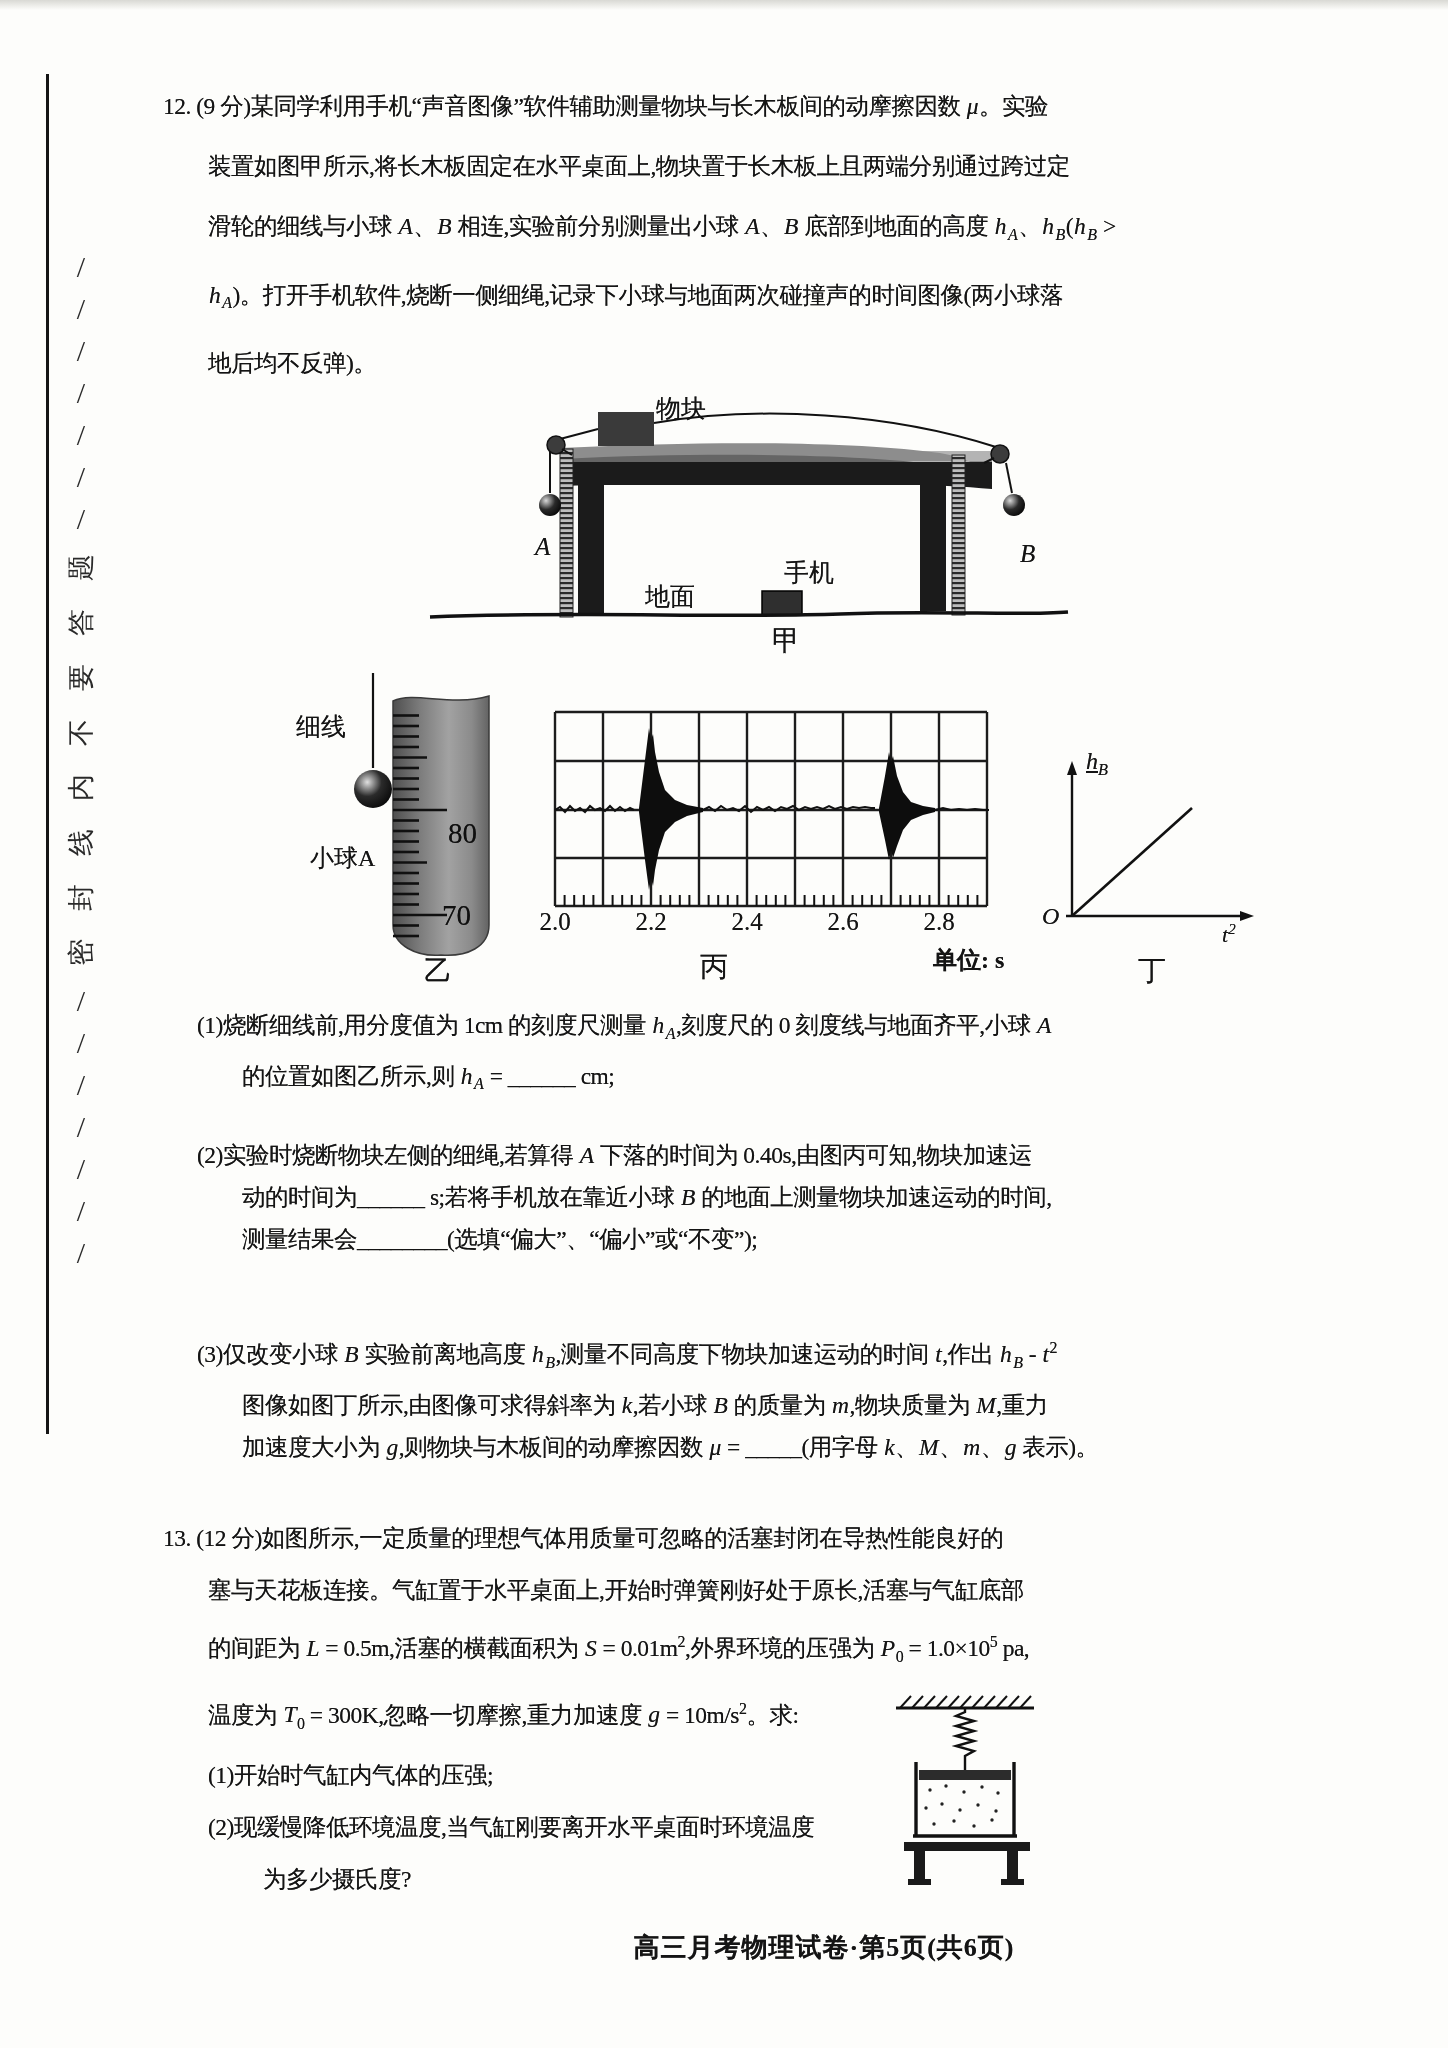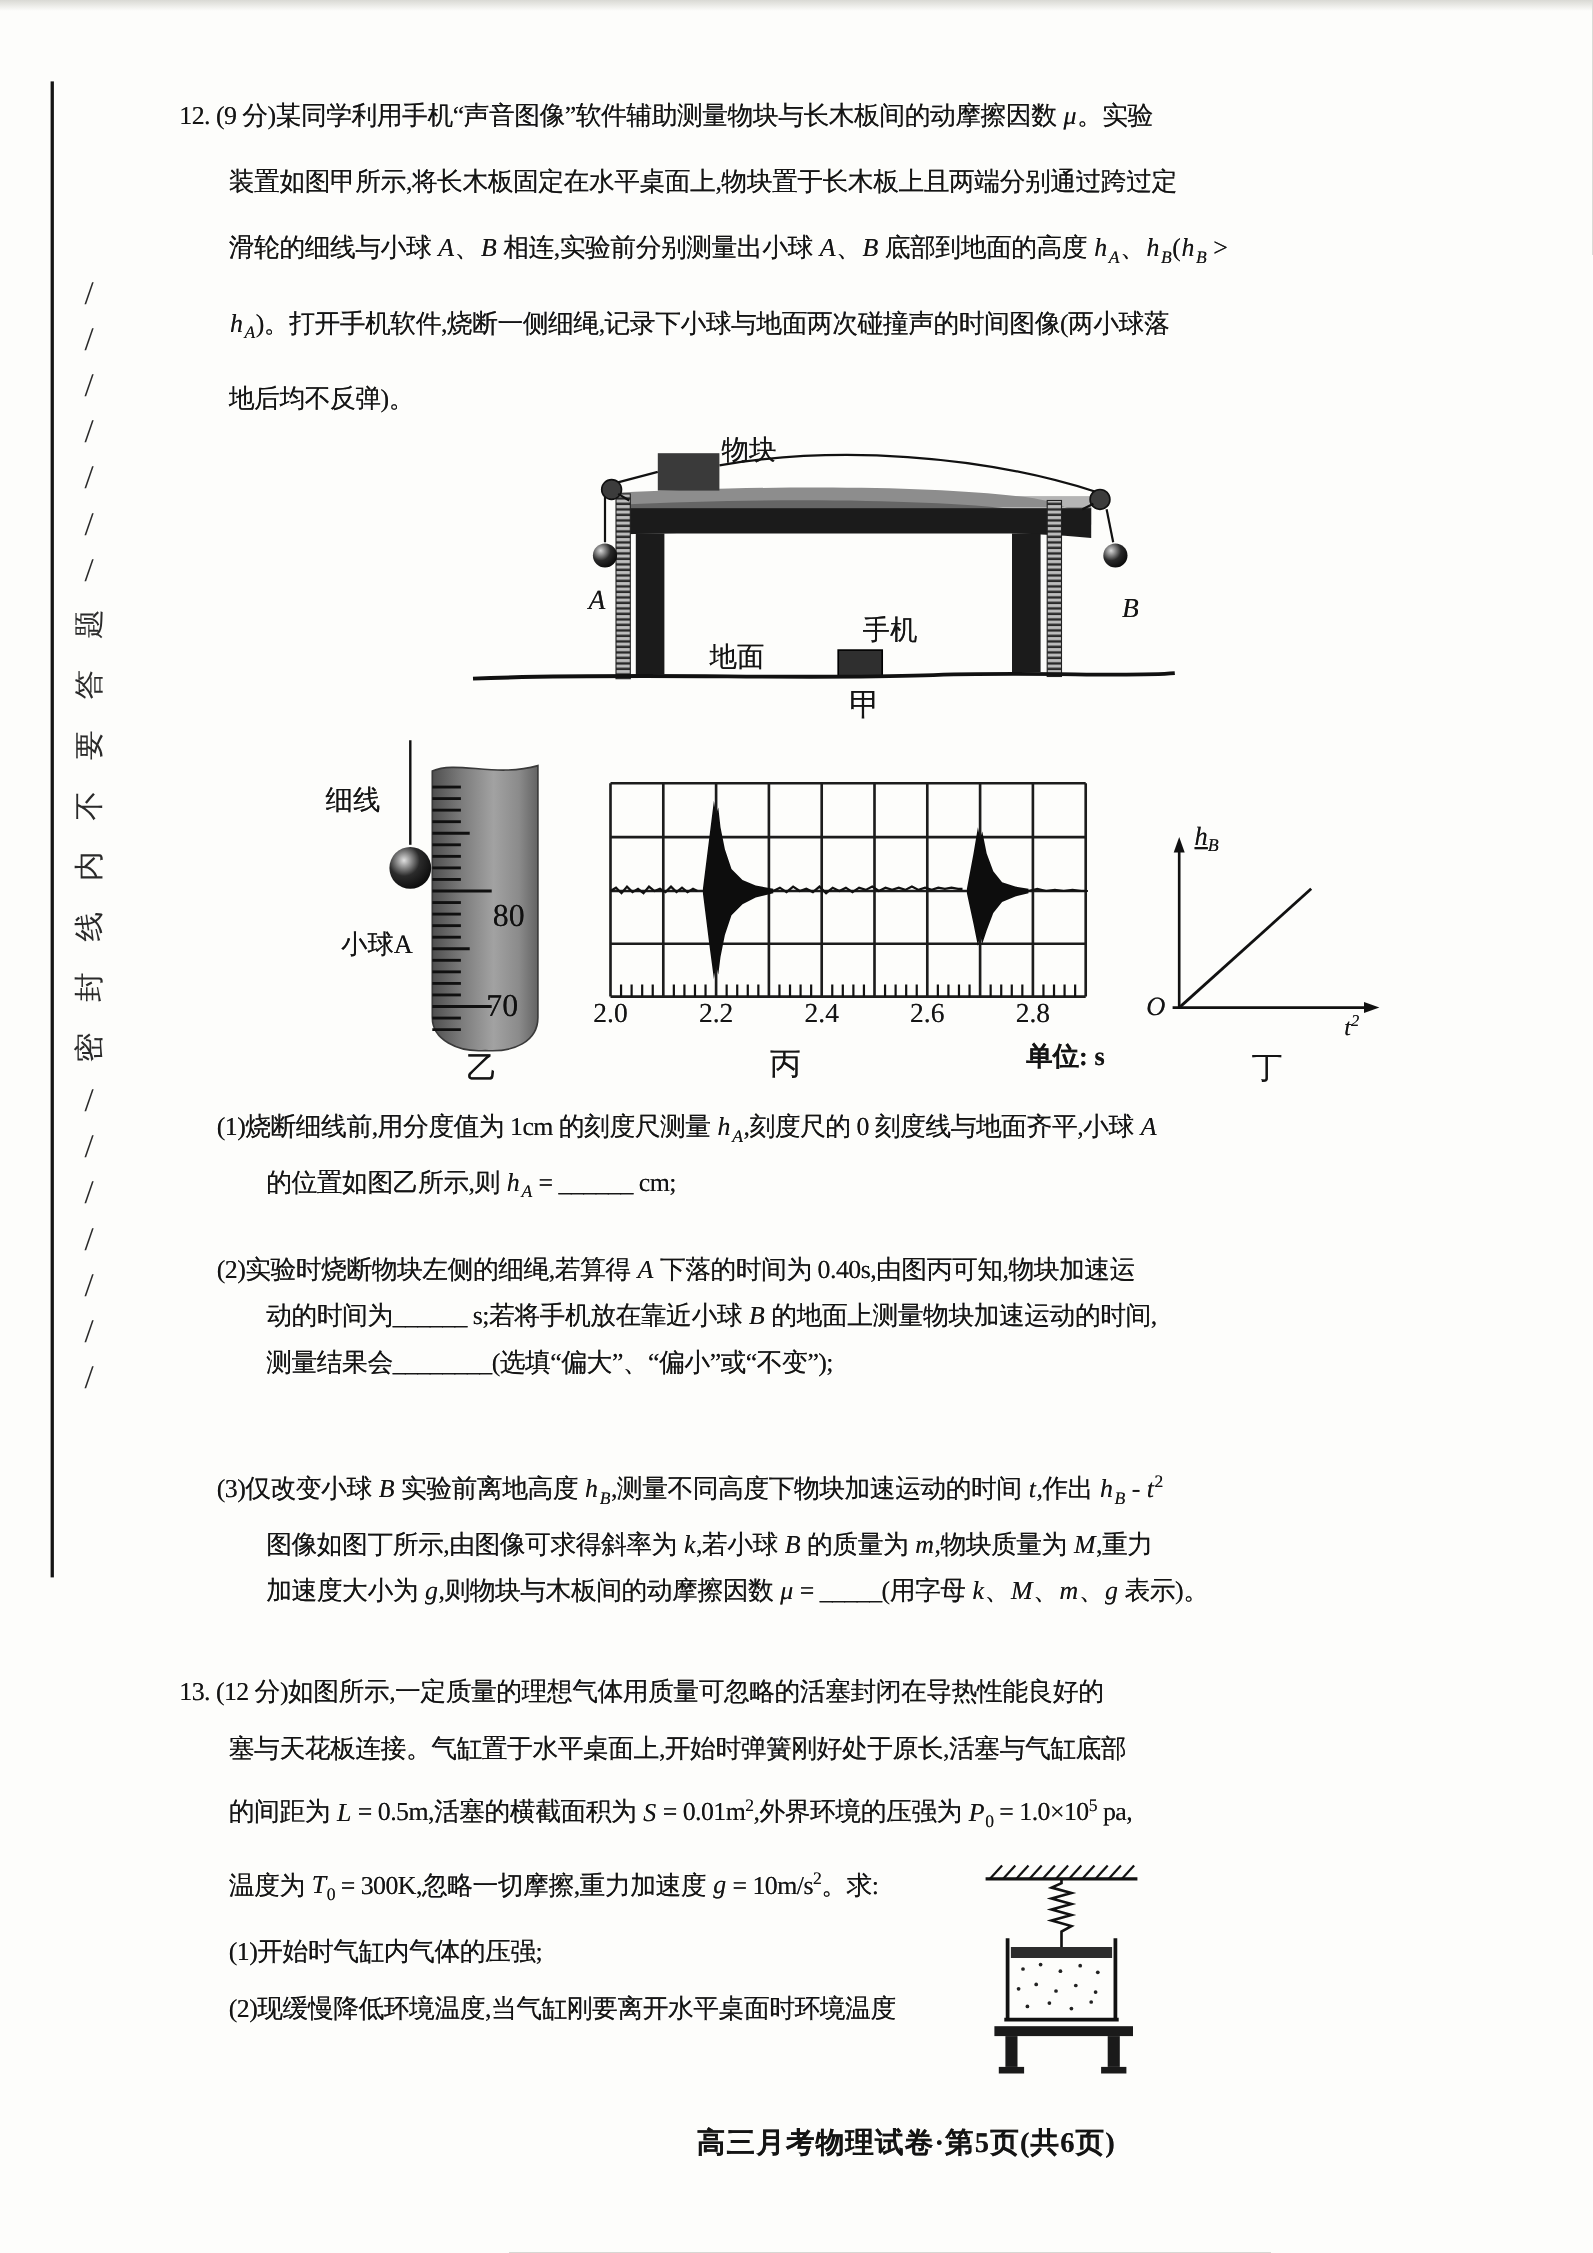--- a/index.html
+++ b/index.html
@@ -285,20 +285,21 @@
     </div>
 
   <div class="para p13" style="left:163px;top:1512px;">
 
   <span class="line">13. (12 分)如图所示,一定质量的理想气体用质量可忽略的活塞封闭在导热性能良好的</span>
       <span class="line ind1">塞与天花板连接。气缸置于水平桌面上,开始时弹簧刚好处于原长,活塞与气缸底部</span>
       <span class="line ind1">的间距为 <i>L</i> = 0.5m,活塞的横截面积为 <i>S</i> = 0.01m<sup>2</sup>,外界环境的压强为 <i>P</i><sub>0</sub> = 1.0×10<sup>5</sup> pa,</span>
       <span class="line ind1">温度为 <i>T</i><sub>0</sub> = 300K,忽略一切摩擦,重力加速度 <i>g</i> = 10m/s<sup>2</sup>。求:</span>
       <span class="line ind1">(1)开始时气缸内气体的压强;</span>
       <span class="line ind1">(2)现缓慢降低环境温度,当气缸刚要离开水平桌面时环境温度</span>
+      <span class="line ind2">为多少摄氏度?</span>
     </div>
 
   <div class="fig" style="left:880px;top:1690px;width:170px;height:205px;">
     <svg width="170" height="205" viewBox="0 0 170 205">
       <g stroke="#111" stroke-width="2">
         <line x1="20" y1="18" x2="31" y2="6"></line>
           <line x1="32" y1="18" x2="43" y2="6"></line>
           <line x1="44" y1="18" x2="55" y2="6"></line>
         <line x1="56" y1="18" x2="67" y2="6"></line>
           <line x1="68" y1="18" x2="79" y2="6"></line>

